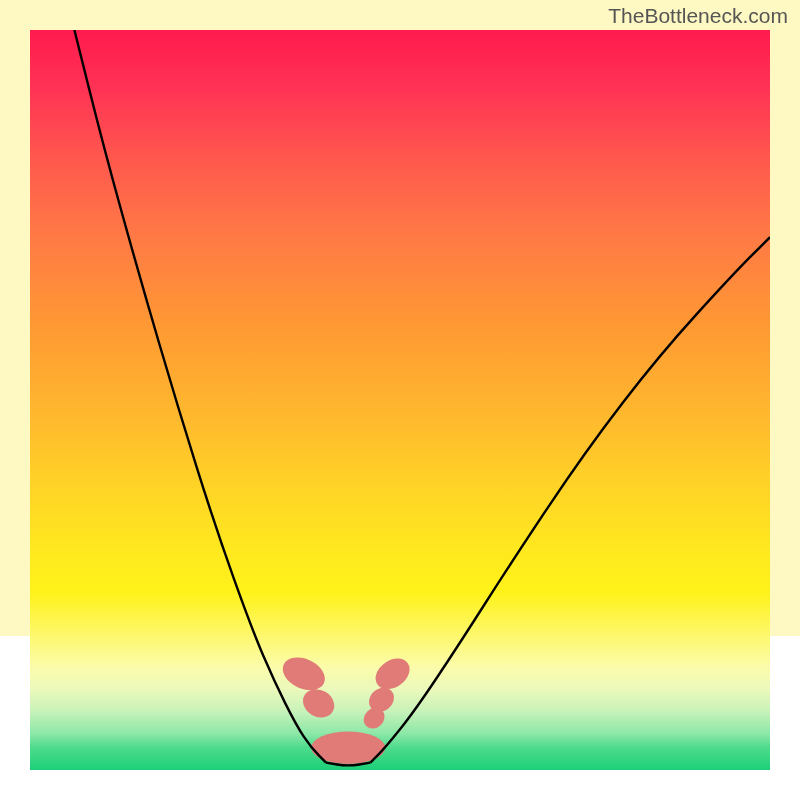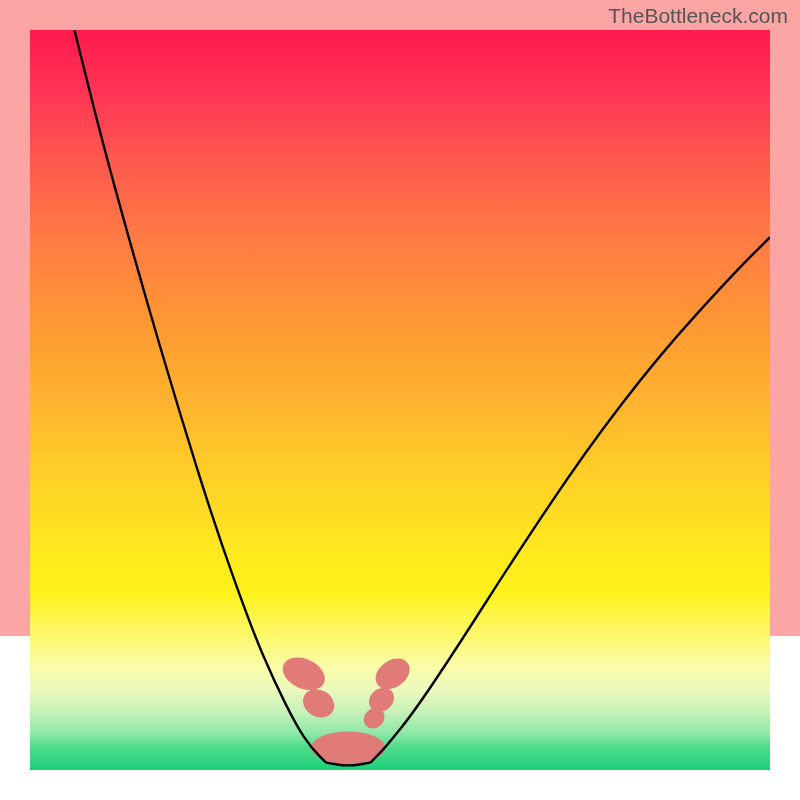--- a/index.html
+++ b/index.html
@@ -6,21 +6,21 @@
     margin: 0;
     padding: 0;
     width: 800px;
     height: 800px;
     overflow: hidden;
     font-family: Arial, sans-serif;
   }
   .chart-container {
     width: 800px;
     height: 636px;
-    background: #fca5a5;
+    background: #fef9c3;
     position: relative;
   }
   .plot-area {
     position: absolute;
     left: 30px;
     top: 30px;
     width: 740px;
     height: 740px;
     overflow: hidden;
   }

